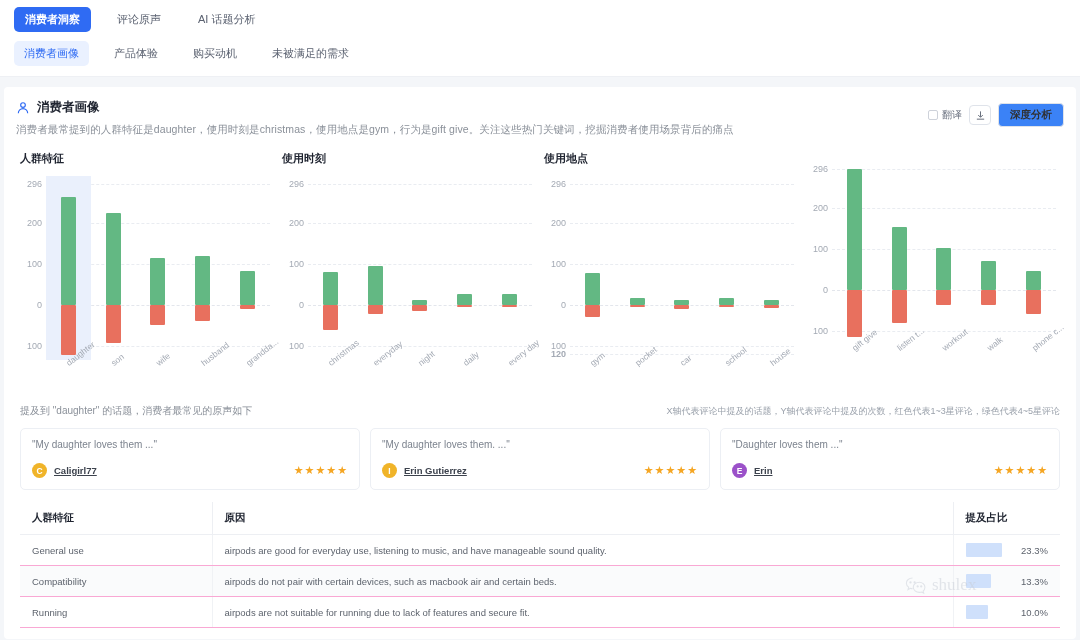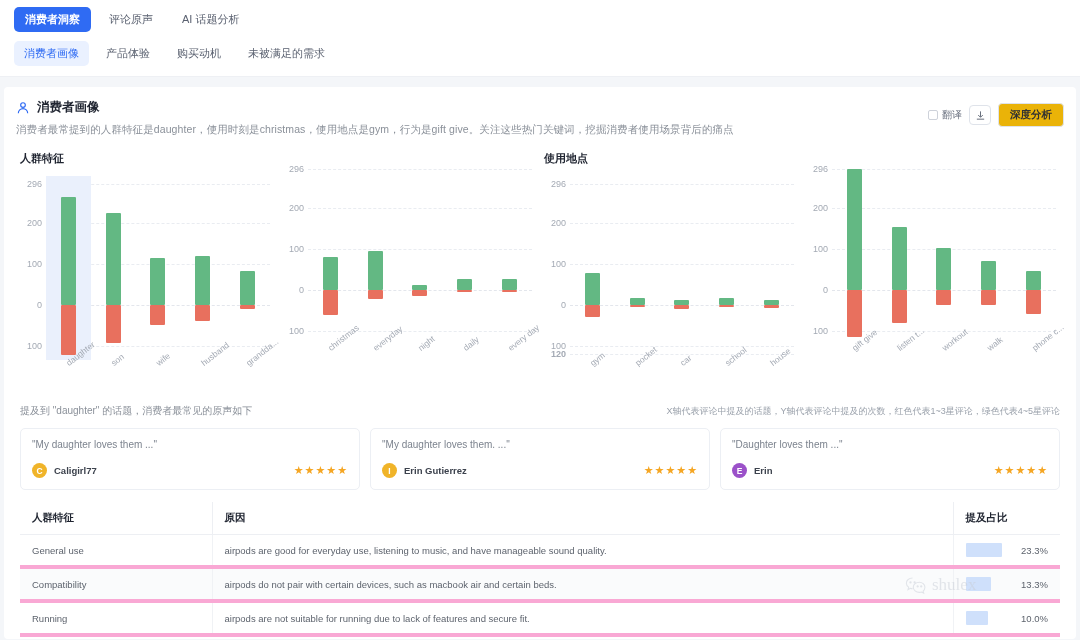--- a/index.html
+++ b/index.html
@@ -11,21 +11,21 @@
     color: #303133;
   }
   .page { width: 1080px; height: 640px; position: relative; }
 
   
   .topnav {
     background: #ffffff;
     padding: 6px 14px 10px 14px;
     border-bottom: 1px solid #eef0f4;
   }
-  .tabrow { display: flex; align-items: center; gap: 7px; height: 26px; }
+  .tabrow { display: flex; align-items: center; gap: 15px; height: 26px; }
   .tabrow.second { margin-top: 8px; }
   .tab {
     font-size: 11px; line-height: 1;
     padding: 7px 11px; border-radius: 5px;
     color: #5a6170; white-space: nowrap; cursor: pointer;
   }
   .tab.primary-active { background: #2f6bf3; color: #ffffff; font-weight: 600; }
   .subtab {
     font-size: 11px; line-height: 1;
     padding: 7px 10px; border-radius: 5px;
@@ -52,21 +52,21 @@
   .actions { display: flex; align-items: center; gap: 7px; padding-top: 4px; }
   .chk { display: flex; align-items: center; gap: 4px; cursor: pointer; }
   .chkbox { width: 10px; height: 10px; border: 1px solid #ced2da; border-radius: 2px; background: #fff; }
   .chklabel { font-size: 10px; color: #6b7280; }
   .iconbtn {
     width: 22px; height: 20px; border: 1px solid #dfe3ea; border-radius: 4px;
     background: #fff; display: flex; align-items: center; justify-content: center; cursor: pointer;
   }
   .dl-icon { width: 11px; height: 11px; color: #5a6170; display: block; }
   .deepbtn {
-    border: 1px solid #dfe3ea; border-radius: 4px; background: #eab308;
+    border: 1px solid #dfe3ea; border-radius: 4px; background: #3b82f6;
     font-size: 10.5px; color: #303133; font-weight: 600;
     padding: 4px 11px; cursor: pointer; font-family: inherit;
   }
 
   
   .charts { display: flex; margin-top: 14px; }
   .chartcell { width: 270px; position: relative; }
   .chart-title { font-size: 11px; font-weight: 700; color: #1f2430; margin-left: 4px; }
   .plot { position: relative; height: 170px; margin-top: 18px; }
   .ylab {
@@ -96,33 +96,33 @@
     padding: 10px 11px 11px 11px; background: #fff;
   }
   .rtext { font-size: 10px; color: #7c838e; }
   .rfoot { display: flex; align-items: center; justify-content: space-between; margin-top: 13px; }
   .ruser { display: flex; align-items: center; gap: 7px; }
   .avatar {
     width: 15px; height: 15px; border-radius: 50%;
     color: #fff; font-size: 8.5px; font-weight: 700;
     display: flex; align-items: center; justify-content: center;
   }
-  .rname { font-size: 9.5px; font-weight: 700; color: #3c424d; }
+  .rname { font-size: 9.5px; font-weight: 700; color: #3c424d; text-decoration: underline; }
   .stars { font-size: 11px; color: #f5a623; letter-spacing: 1px; }
 
   
   .tablewrap { margin-top: 12px; padding: 0 4px; }
   table { width: 100%; border-collapse: collapse; table-layout: fixed; }
   thead th {
     font-size: 10.5px; font-weight: 700; color: #1f2430; text-align: left;
     padding: 9px 12px; border-bottom: 1px solid #edeff3; background: #fff;
   }
   tbody td {
     font-size: 9.5px; color: #5d636d; padding: 8px 12px;
-    border-bottom: 4px solid #f9a8d4; vertical-align: middle; margin-top: 34px;
+    border-bottom: 1px solid #f9a8d4; vertical-align: middle; margin-top: 34px;
   }
   tbody tr:nth-child(even) { background: #fafbfc; }
   .col-scene { width: 192px; border-right: 1px solid #f0f2f5; }
   .col-reason { border-right: 1px solid #f0f2f5; }
   .col-pct { width: 107px; }
   th.col-scene, th.col-reason { border-right: 1px solid #edeff3; }
   .pctcell { display: flex; align-items: center; gap: 8px; }
   .pctbar { height: 14px; background: #cfe0fb; border-radius: 1px; }
   .pctval { font-size: 9.5px; color: #5d636d; margin-left: auto; }
 
@@ -225,20 +225,21 @@
               </div>
               <div class="bargroup" style="left: 80%; width: 20%;">
                 <div class="bar-pos" style="left: calc(50% - 7.5px); top: 87.0433px; height: 33.9183px; background: rgb(99, 184, 131);"></div>
                 <div class="bar-neg" style="left: calc(50% - 7.5px); top: 120.962px; height: 4.08654px; background: rgb(232, 112, 94);"></div>
                 <div class="xlab" style="left: calc(50% - 4px); top: 176px;">grandda...</div>
               </div>
             </div>
           </div>
         </div>
         <div class="chartcell">
+          <div class="chart-title">使用时刻</div>
           <div class="plot">
             <div class="gridline" style="top: 0px;"></div>
             <div class="ylab" style="top: 0px;">296</div>
             <div class="gridline" style="top: 39.2308px;"></div>
             <div class="ylab" style="top: 39.2308px;">200</div>
             <div class="gridline" style="top: 80.0962px;"></div>
             <div class="ylab" style="top: 80.0962px;">100</div>
             <div class="zeroline" style="top: 120.962px;"></div>
             <div class="ylab" style="top: 120.962px;">0</div>
             <div class="gridline" style="top: 161.827px;"></div>

